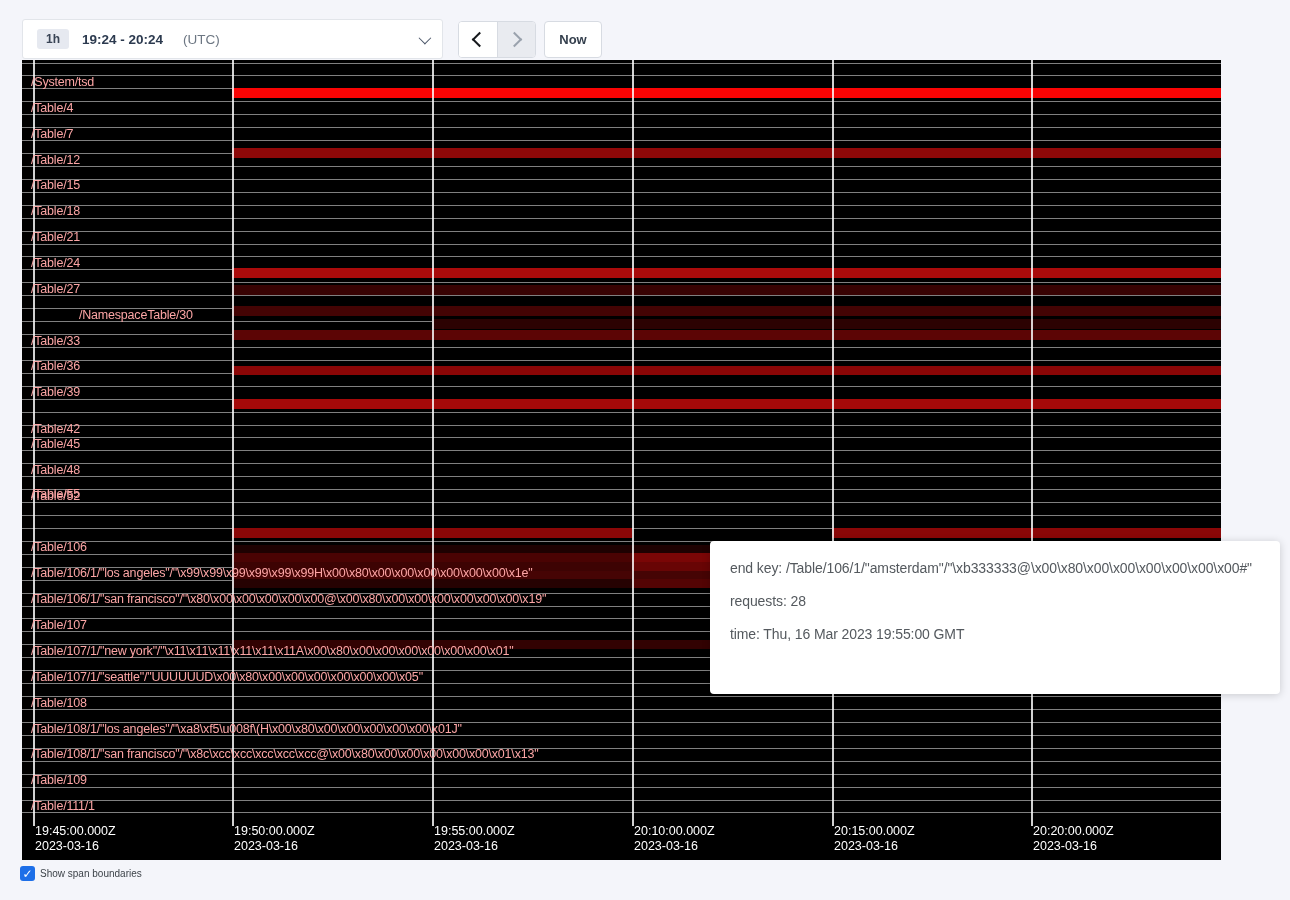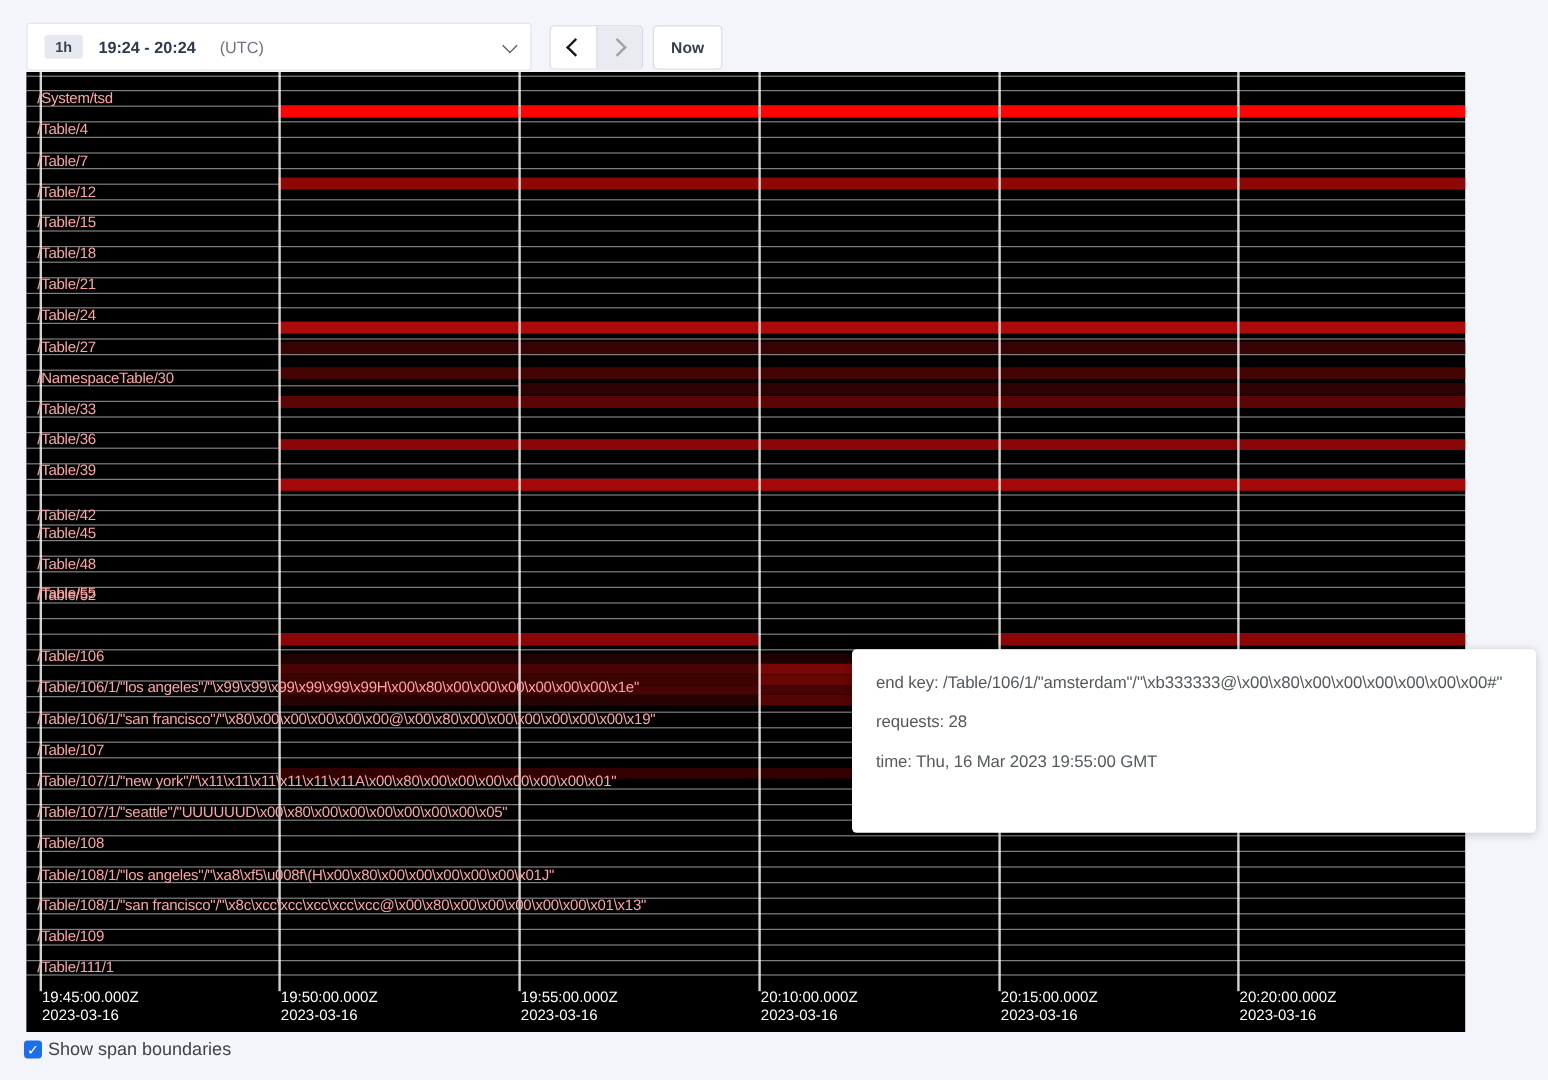--- a/index.html
+++ b/index.html
@@ -63,21 +63,21 @@
     box-sizing:border-box;padding:11px 6px 11px 20px;z-index:10;overflow:hidden;
   }
   .kv-tooltip .tline{font-size:14px;line-height:33px;color:#54595e;white-space:nowrap;letter-spacing:-0.1px;}
 
   
   .footer-check{position:absolute;left:20px;top:866px;display:flex;align-items:center;cursor:pointer;}
   .cbox{
     width:15px;height:15px;background:#1d6fe8;border-radius:3px;display:inline-flex;
     align-items:center;justify-content:center;color:#fff;font-size:12px;font-weight:bold;line-height:1;
   }
-  .cbox-label{font-size:15px;color:#3d4349;margin-left:5px;text-align:center;}
+  .cbox-label{font-size:10px;color:#3d4349;margin-left:5px;text-align:center;}
 </style>
 </head>
 <body>
 
 <div class="page">
 
   <div class="time-dropdown">
     <span class="range-badge">1h</span>
     <span class="range-main">19:24 - 20:24</span>
     <span class="range-utc">(UTC)</span>
@@ -188,21 +188,21 @@
       <div class="vline" style="left: 1009px;"></div>
       <div class="row-label" style="top: 16px;">/System/tsd</div>
       <div class="row-label" style="top: 41.86px;">/Table/4</div>
       <div class="row-label" style="top: 67.72px;">/Table/7</div>
       <div class="row-label" style="top: 93.58px;">/Table/12</div>
       <div class="row-label" style="top: 119.44px;">/Table/15</div>
       <div class="row-label" style="top: 145.3px;">/Table/18</div>
       <div class="row-label" style="top: 171.16px; text-align: center;">/Table/21</div>
       <div class="row-label" style="top: 197.02px;">/Table/24</div>
       <div class="row-label" style="top: 222.88px;">/Table/27</div>
-      <div class="row-label" style="top: 248.74px;">/NamespaceTable/30</div>
+      <div class="row-label" style="top: 248.74px; margin-left: 48px;">/NamespaceTable/30</div>
       <div class="row-label" style="top: 274.6px;">/Table/33</div>
       <div class="row-label" style="top: 300.46px;">/Table/36</div>
       <div class="row-label" style="top: 326.32px;">/Table/39</div>
       <div class="row-label" style="top: 352.18px; margin-top: 11px;">/Table/42</div>
       <div class="row-label" style="top: 378.04px;">/Table/45</div>
       <div class="row-label" style="top: 403.9px;">/Table/48</div>
       <div class="row-label" style="top: 429.76px;">/Table/52</div>
       <div class="row-label" style="top: 428px;">/Table/55</div>
       <div class="row-label" style="top: 481.48px;">/Table/106</div>
       <div class="row-label" style="top: 507.34px;">/Table/106/1/"los angeles"/"\x99\x99\x99\x99\x99\x99H\x00\x80\x00\x00\x00\x00\x00\x00\x1e"</div>

